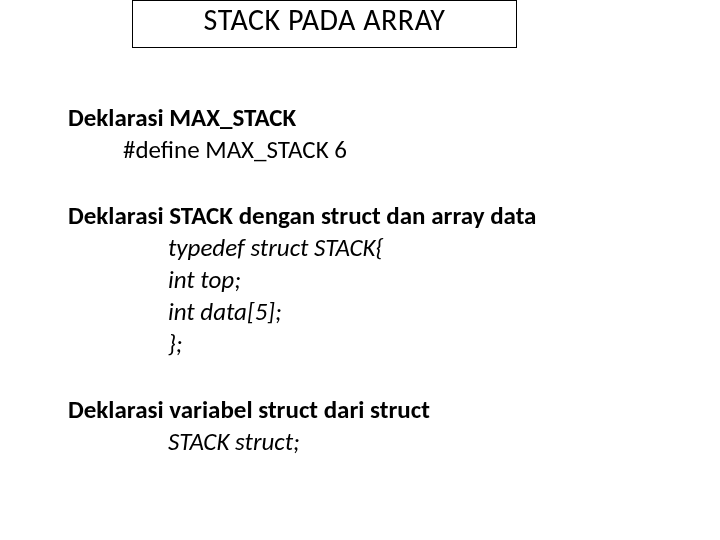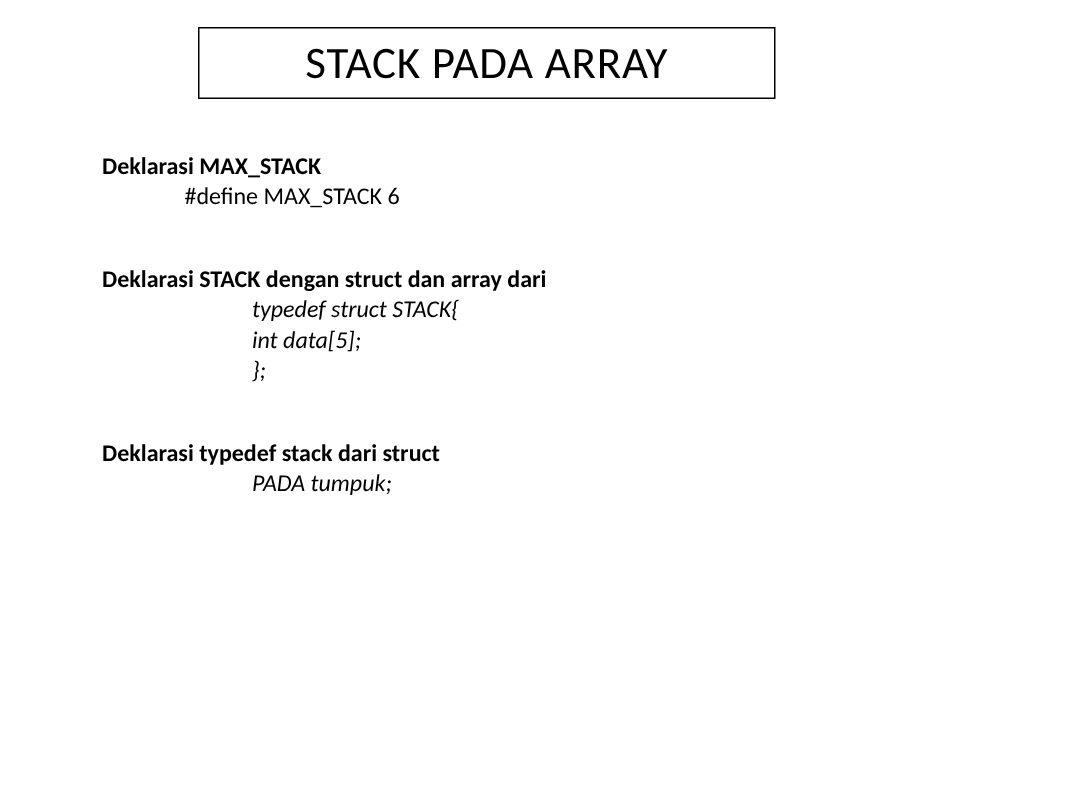--- a/index.html
+++ b/index.html
@@ -6,41 +6,40 @@
   body {
     width: 720px;
     height: 540px;
     background: #ffffff;
     font-family: Calibri, "Segoe UI", Arial, sans-serif;
     color: #000000;
     position: relative;
   }
   .title-box {
     position: absolute;
-    top: 18px;
+    top: 0;
     left: 132px;
     width: 385px;
     height: 48px;
     border: 1.5px solid #000;
     background: #ffffff;
     display: flex;
-    align-items: center;
     justify-content: center;
   }
   .title-text {
     font-size: 30px;
     font-weight: 400;
     letter-spacing: 0.5px;
   }
   .content {
     position: absolute;
     top: 102px;
     left: 68px;
     right: 50px;
-    font-size: 16px;
+    font-size: 25px;
     line-height: 1.28;
   }
   .section-head {
     font-weight: bold;
   }
   .code-line {
     padding-left: 55px;
   }
   .code-line-2 {
     padding-left: 100px;
@@ -57,23 +56,24 @@
   <span class="title-text">STACK PADA ARRAY</span>
 </div>
 
 <div class="content">
 
   <div class="section-head">Deklarasi MAX_STACK</div>
   <div class="code-line">#define MAX_STACK 6</div>
 
   <div class="gap"></div>
 
-  <div class="section-head">Deklarasi STACK dengan struct dan array dari</div>
+  <div class="section-head">Deklarasi STACK dengan struct dan array data</div>
   <div class="code-line-2">typedef struct STACK{</div>
+  <div class="code-line-2">int top;</div>
   <div class="code-line-2">int data[5];</div>
   <div class="code-line-2">};</div>
 
   <div class="gap"></div>
 
-  <div class="section-head">Deklarasi typedef stack dari struct</div>
-  <div class="code-line-2">PADA tumpuk;</div>
+  <div class="section-head">Deklarasi variabel struct dari struct</div>
+  <div class="code-line-2">STACK struct;</div>
 
 </div>
 
 </body></html>

